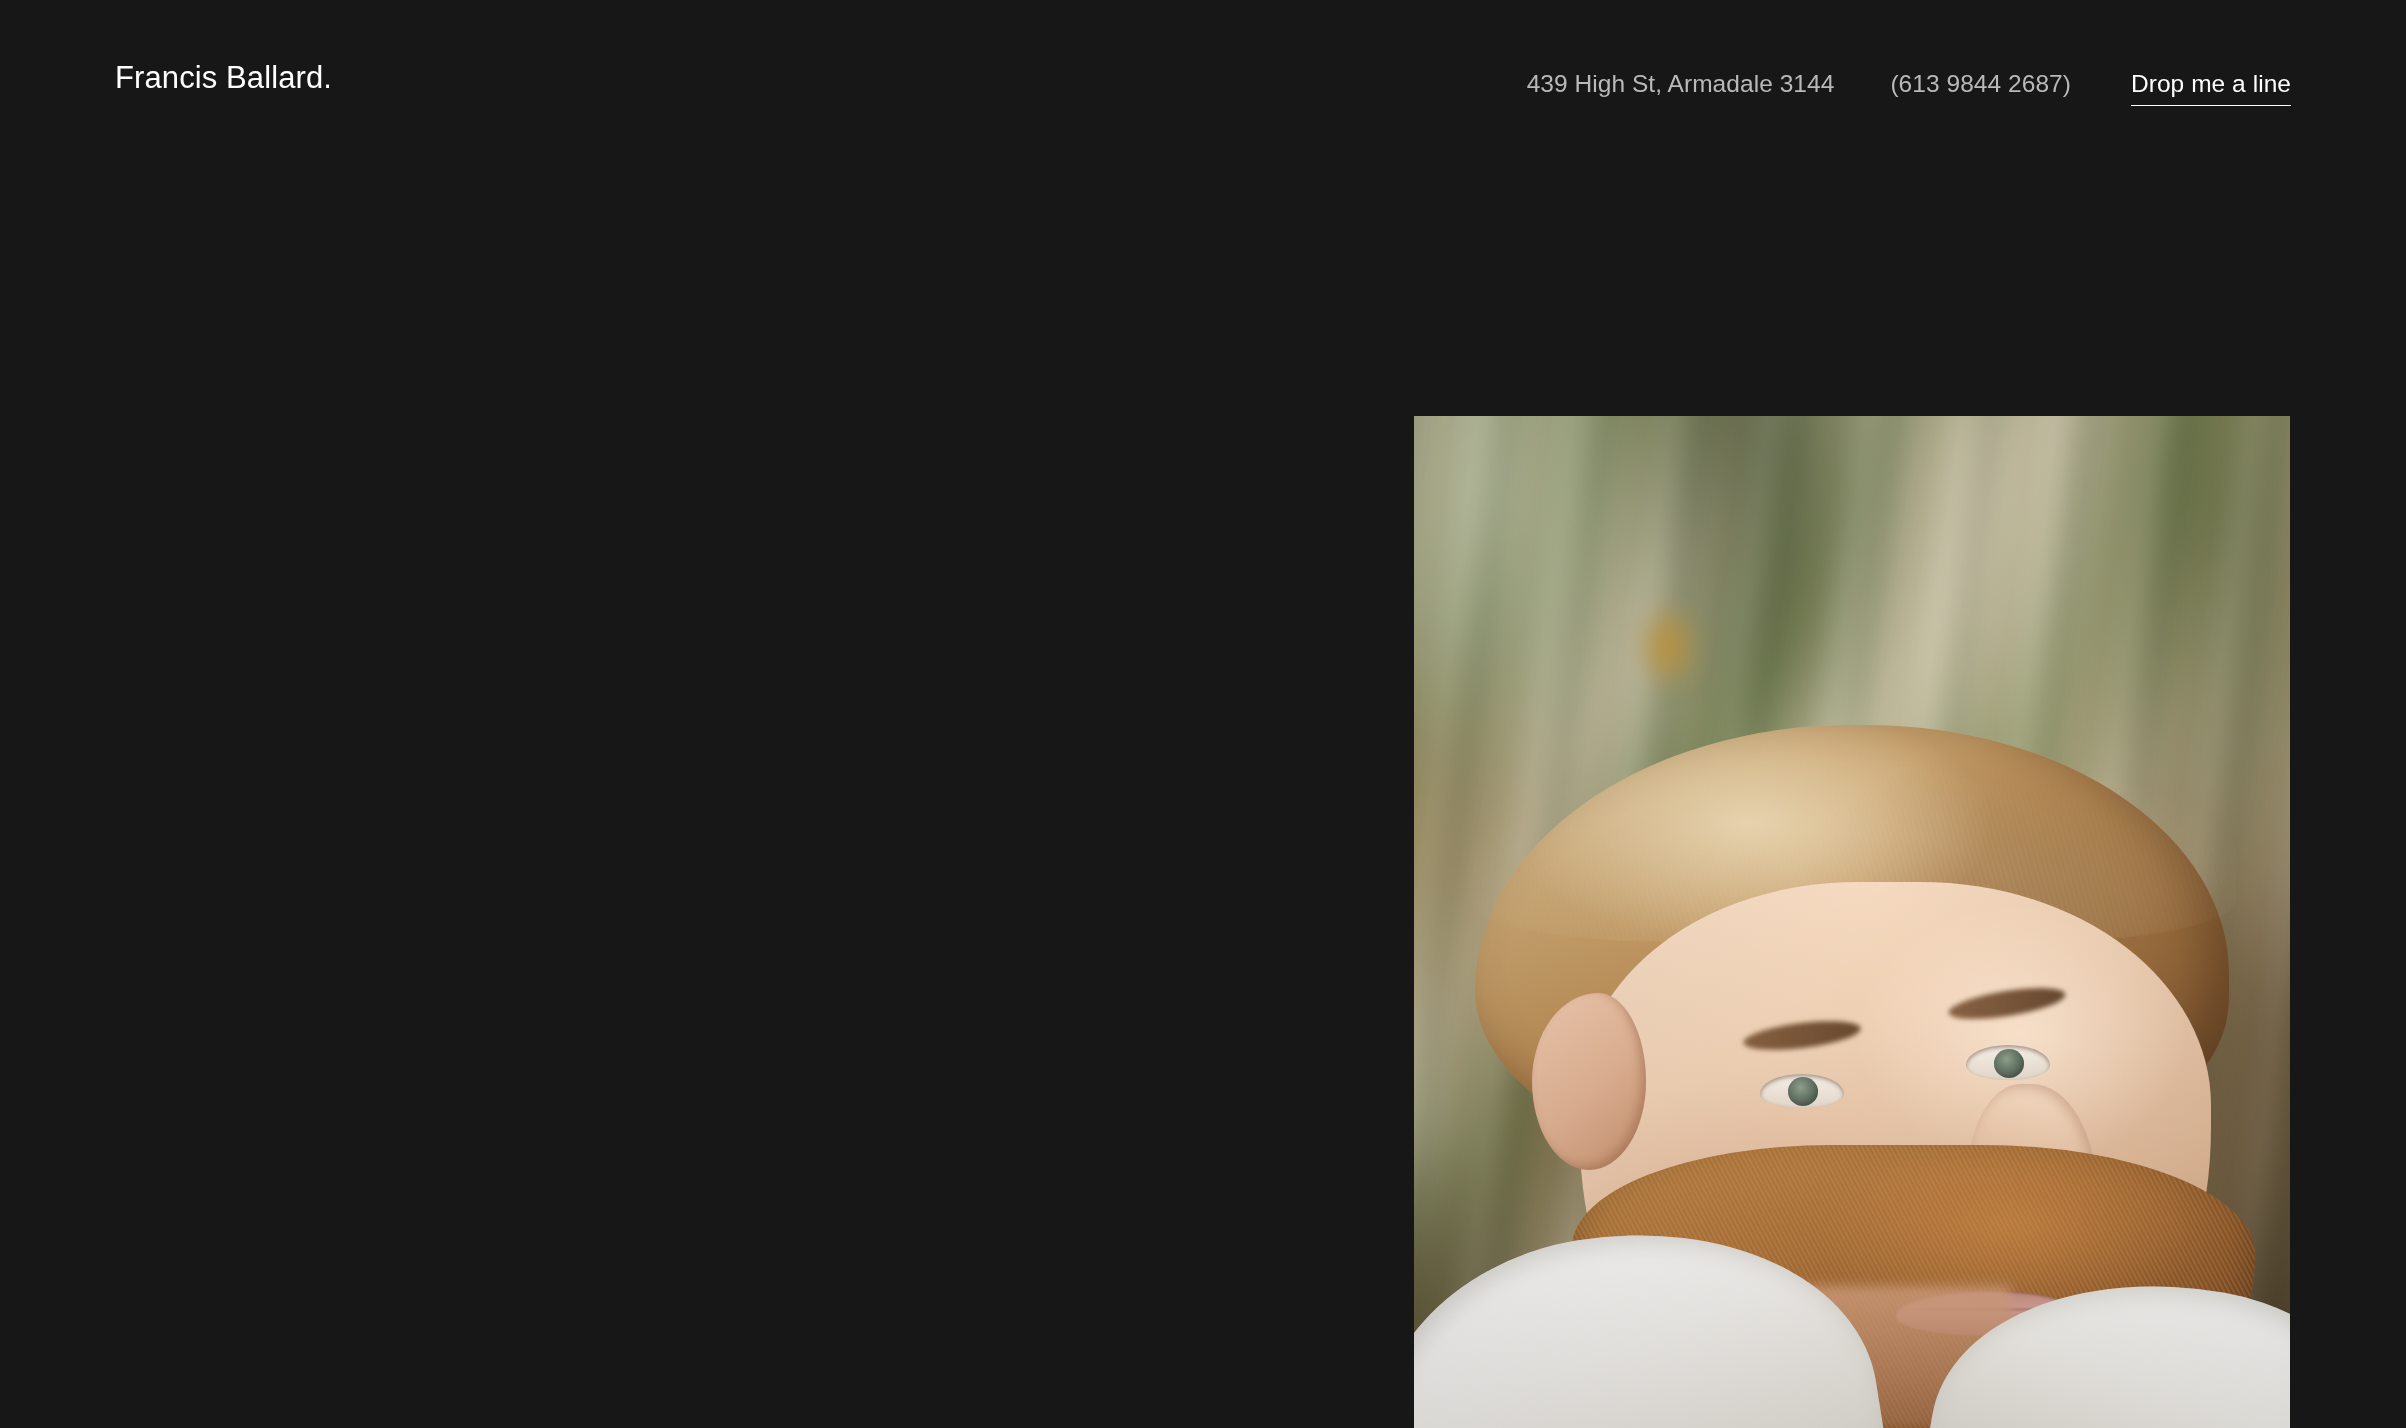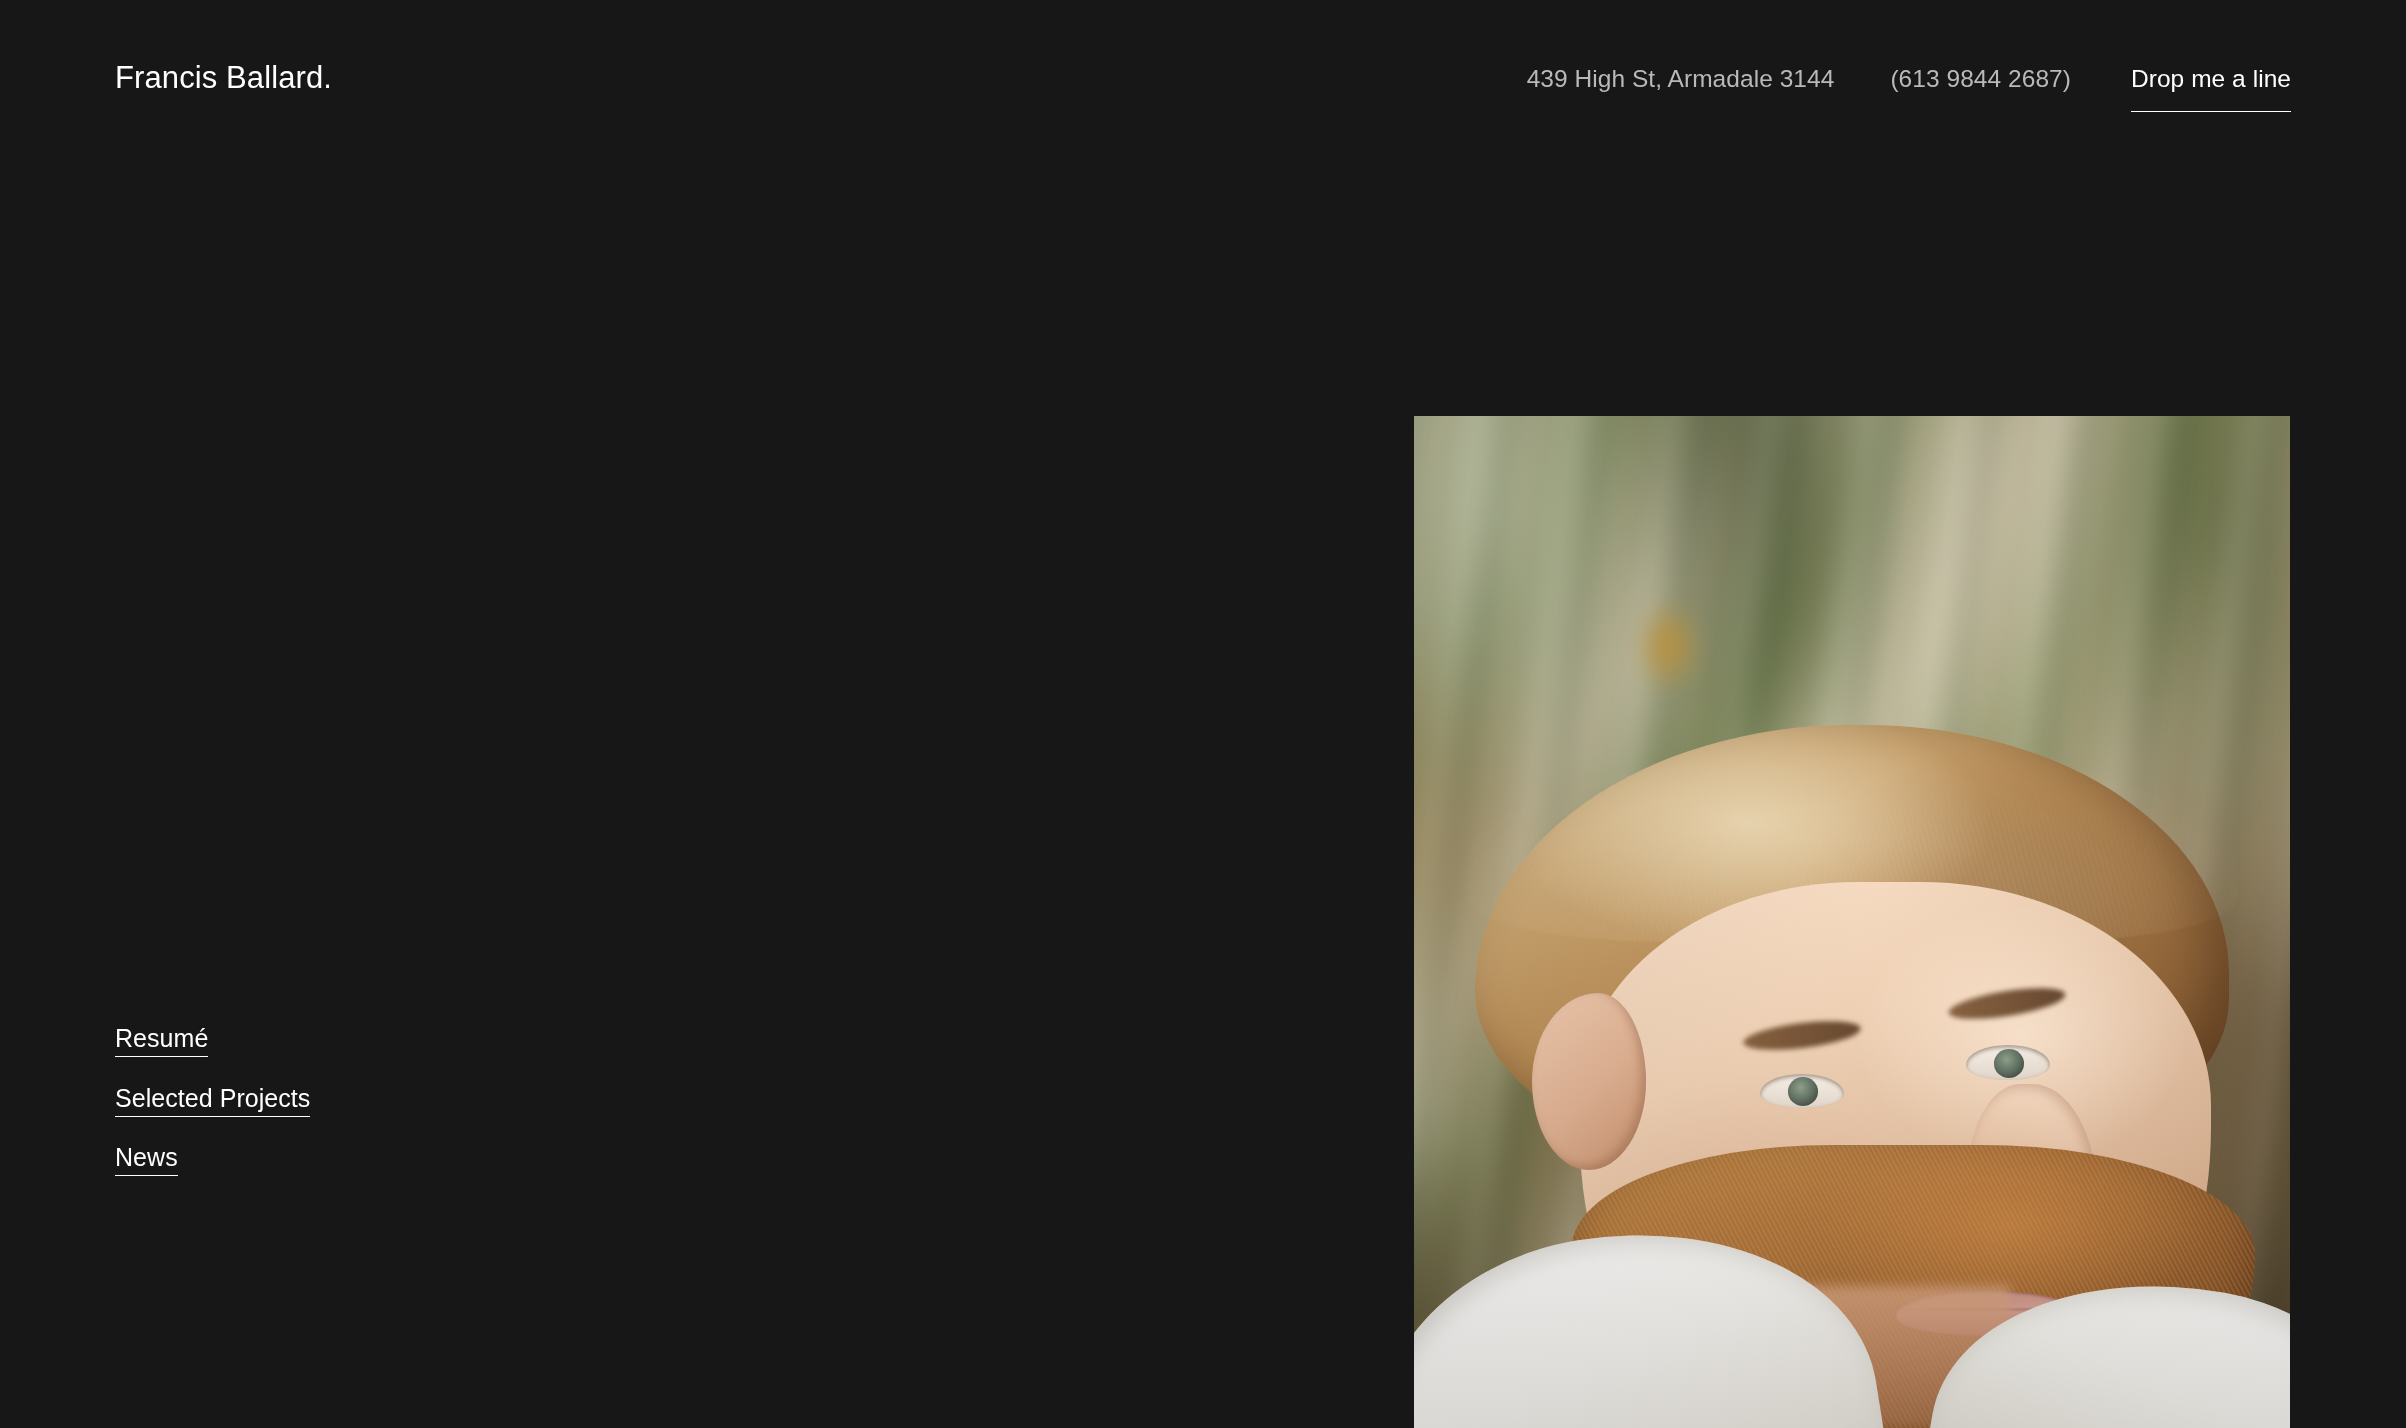--- a/index.html
+++ b/index.html
@@ -60,21 +60,21 @@
   .header-meta.address { margin-right: 56px; }
   .header-meta.phone   { margin-right: 60px; }
 
   .header-link {
     font-size: 24.5px;
     font-weight: 400;
     color: #ffffff;
     white-space: nowrap;
     text-decoration: none;
     border-bottom: 1.5px solid #ffffff;
-    padding-bottom: 18px;
+    padding-bottom: 7px;
     letter-spacing: 0.05px;
     cursor: pointer;
   }
 
   
   .main {
     position: absolute;
     top: 0;
     left: 0;
     width: 2406px;
@@ -420,31 +420,20 @@
     <span class="header-meta address">439 High St, Armadale 3144</span>
     <span class="header-meta phone">(613 9844 2687)</span>
     <a class="header-link">Drop me a line</a>
   </nav>
 
 </header>
 
 <main class="main">
 
 
-  <ul class="link-list">
-    <li>
-      <a class="nav-link">Resumé</a>
-    </li>
-    <li>
-      <a class="nav-link">Selected Projects</a>
-    </li>
-    <li>
-      <a class="nav-link">News</a>
-    </li>
-  </ul>
 
   <figure class="portrait-frame">
     <div class="photo">
 
       <div class="bg-base"></div>
       <div class="bg-streaks"></div>
       <div class="bg-leaf"></div>
 
       <div class="subject">
         <div class="hair"></div>

